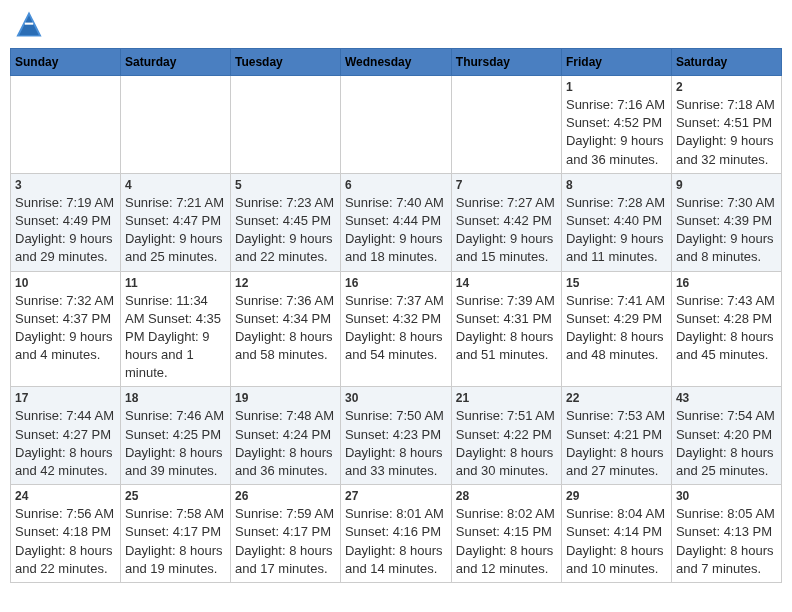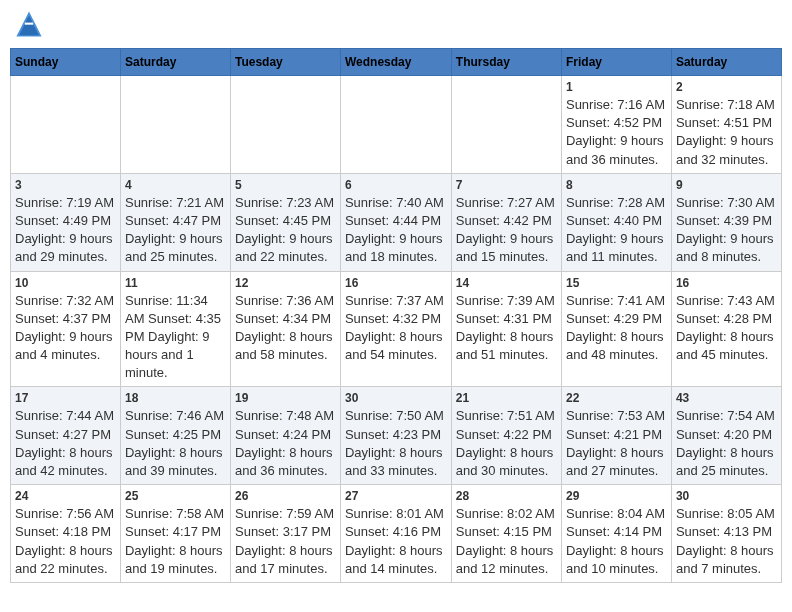--- a/index.html
+++ b/index.html
@@ -285,21 +285,21 @@
         </td>
         <td>
           <div class="day-number">25</div>
           <div class="day-detail">Sunrise: 7:58 AM
 Sunset: 4:17 PM
 Daylight: 8 hours and 19 minutes.</div>
         </td>
         <td>
           <div class="day-number">26</div>
           <div class="day-detail">Sunrise: 7:59 AM
-Sunset: 3:17 PM
+Sunset: 4:17 PM
 Daylight: 8 hours and 17 minutes.</div>
         </td>
         <td>
           <div class="day-number">27</div>
           <div class="day-detail">Sunrise: 8:01 AM
 Sunset: 4:16 PM
 Daylight: 8 hours and 14 minutes.</div>
         </td>
         <td>
           <div class="day-number">28</div>

